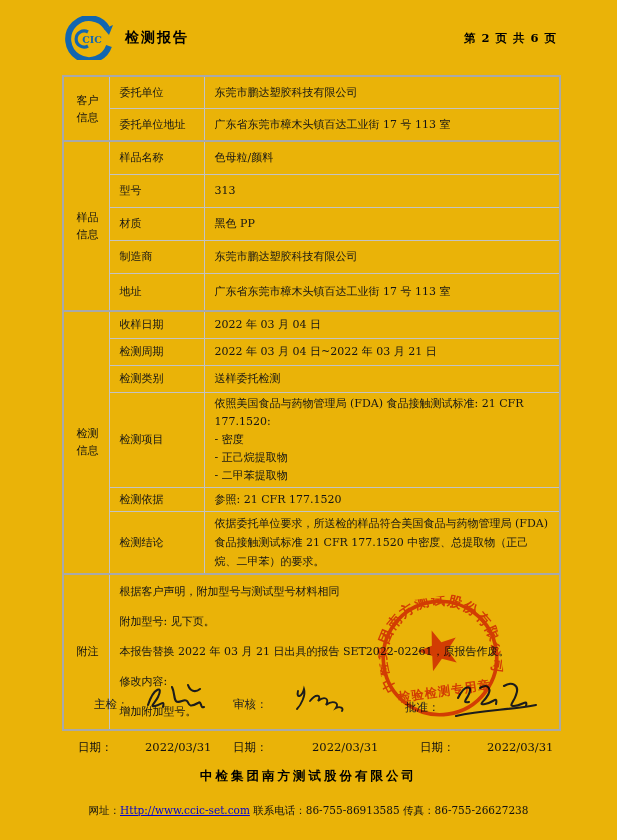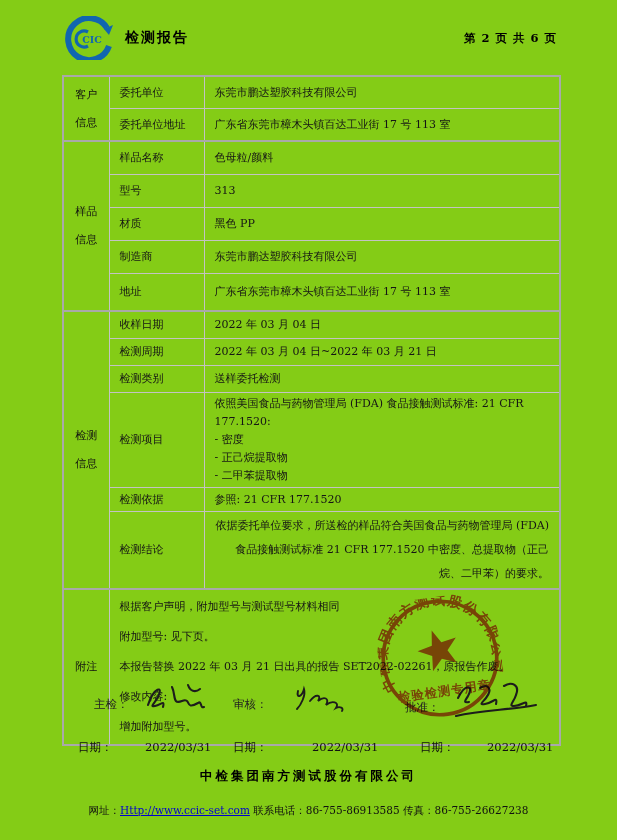--- a/index.html
+++ b/index.html
@@ -1,34 +1,34 @@
 <!DOCTYPE html>
 <html><head>
 <meta charset="utf-8">
 <style>
   html,body{margin:0;padding:0;background:#ffffff;}
-  .page{position:relative;width:617px;height:840px;background:#84cc16;overflow:hidden;
+  .page{position:relative;width:617px;height:840px;background:#eab308;overflow:hidden;
         font-family:"DejaVu Serif","Liberation Serif",serif;color:#1a1a1a;}
   
   .hdr-title{position:absolute;left:125px;top:29px;font-size:14px;font-weight:bold;color:#000;letter-spacing:2px;}
   .hdr-no{position:absolute;left:228px;top:31px;font-size:11.5px;font-weight:bold;color:#000;}
   .hdr-page{position:absolute;left:464px;top:31px;font-size:11.5px;font-weight:bold;color:#000;letter-spacing:1px;}
   .logo{position:absolute;left:64px;top:16px;}
   
   table.rpt{position:absolute;left:62px;top:75px;border-collapse:collapse;table-layout:fixed;width:497px;
             font-size:11px;color:#151515;}
   table.rpt td{border:1px solid #c3c3c3;padding:2px 10px;vertical-align:middle;overflow:hidden;}
   table.rpt{border:2px solid #a9a9a9;}
   tr.secstart td{border-top:2px solid #a9a9a9;}
-  td.seclabel{text-align:center;padding:2px 11px;line-height:28px;color:#111;}
+  td.seclabel{text-align:right;padding:2px 11px;line-height:17px;color:#111;}
   td.flabel{padding-left:12px;}
   td.fvalue{padding-left:12px;margin-left:20px;}
   .pre{white-space:pre-line;}
   td.multiline{vertical-align:middle;line-height:18px;}
-  td.conclusion{line-height:24px;padding-top:4px;padding-bottom:4px;text-align:right;}
+  td.conclusion{line-height:19px;padding-top:4px;padding-bottom:4px;}
   td.notecell{line-height:30px;vertical-align:middle;}
   
   .siglabel{position:absolute;font-size:11.5px;color:#222;}
   .sigdate{position:absolute;font-size:11.5px;color:#111;}
   .sigsvg{position:absolute;}
   
   .stamp{position:absolute;left:379px;top:597px;width:122px;height:122px;opacity:0.88;
          mix-blend-mode:multiply;transform:rotate(-8deg);z-index:5;pointer-events:none;}
   
   .ft-company{position:absolute;left:0;top:768px;width:617px;text-align:center;font-size:12.5px;

